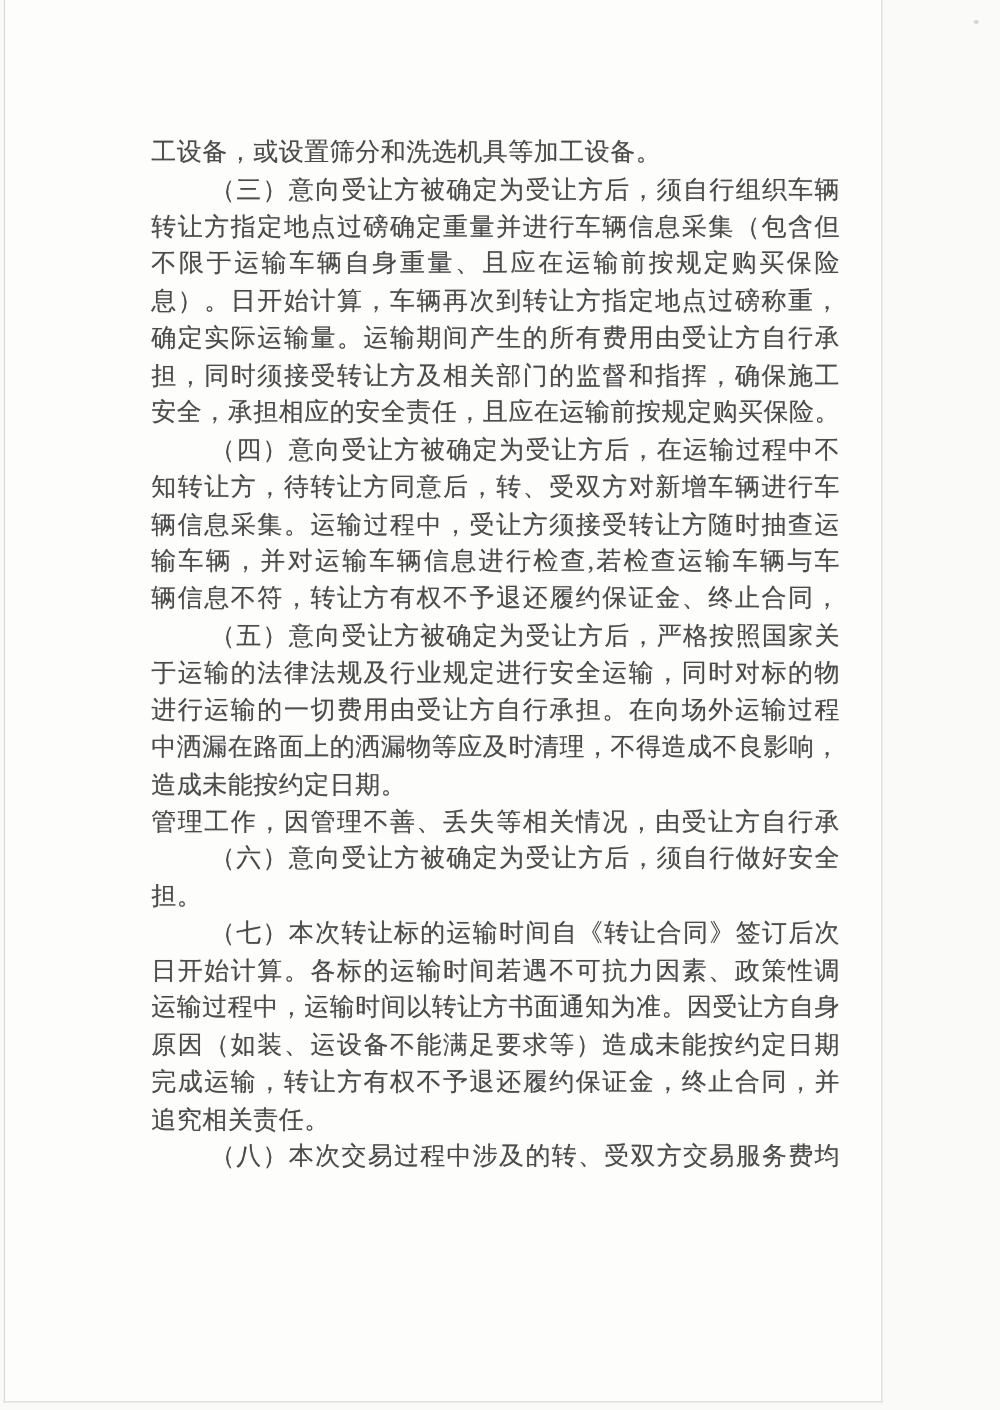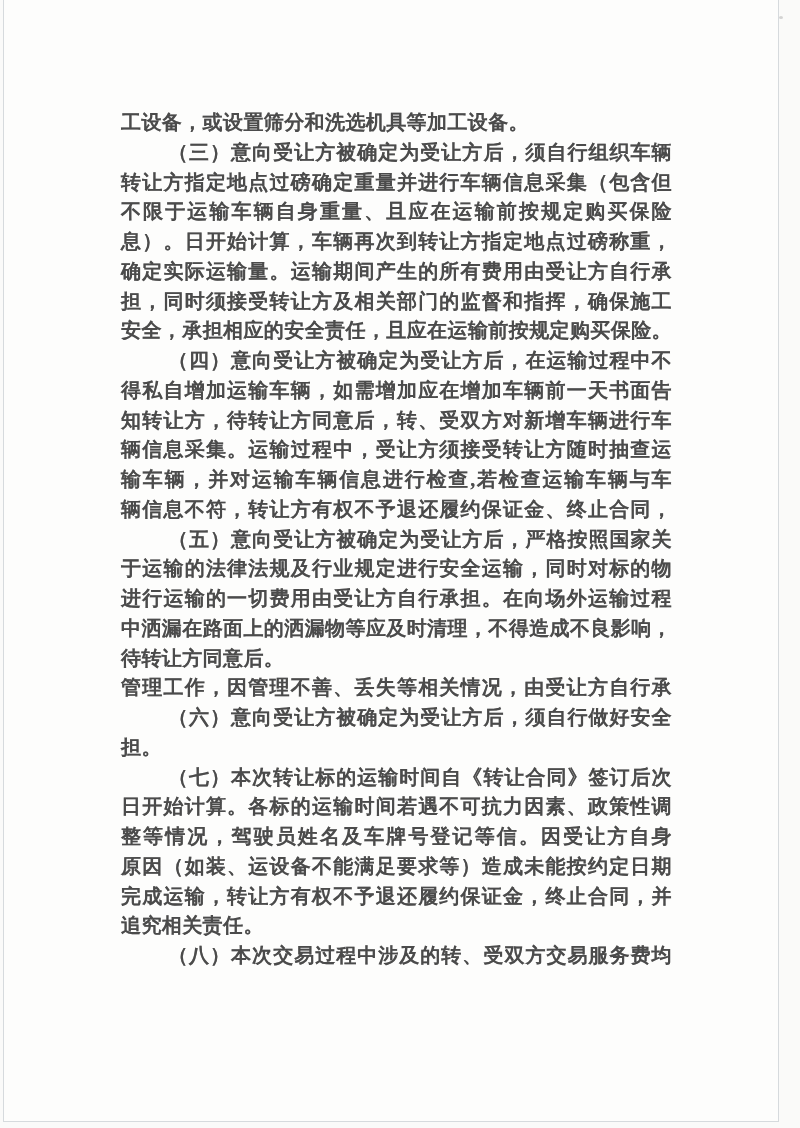--- a/index.html
+++ b/index.html
@@ -11,28 +11,27 @@
     height: 1128px;
     background: var(--bg, #fafaf9);
     font-family: "Liberation Serif", "DejaVu Serif", serif;
     overflow: hidden;
     position: relative;
   }
   .page {
     position: absolute;
     left: 3px;
     top: 0;
-    width: 776px;
+    width: 703px;
     height: 1122px;
     background: var(--paper, #fdfdfc);
     border-left: 1px solid var(--edge, #d6dadd);
     border-right: 1px solid var(--edge, #d6dadd);
     border-bottom: 1px solid var(--edge, #d6dadd);
     box-sizing: border-box;
-    font-weight: bold;
   }
   .speck {
     position: absolute;
     left: 775px;
     top: 16px;
     width: 4px;
     height: 3px;
     background: #c9c9c9;
     border-radius: 50%;
     opacity: 0.8;
@@ -72,34 +71,33 @@
   <div class="content">
       <div class="line short">工设备，或设置筛分和洗选机具等加工设备。</div>
       <div class="line indent">（三）意向受让方被确定为受让方后，须自行组织车辆</div>
       <div class="line">转让方指定地点过磅确定重量并进行车辆信息采集（包含但</div>
       <div class="line">不限于运输车辆自身重量、且应在运输前按规定购买保险</div>
       <div class="line">息）。日开始计算，车辆再次到转让方指定地点过磅称重，</div>
       <div class="line">确定实际运输量。运输期间产生的所有费用由受让方自行承</div>
       <div class="line">担，同时须接受转让方及相关部门的监督和指挥，确保施工</div>
       <div class="line">安全，承担相应的安全责任，且应在运输前按规定购买保险。</div>
       <div class="line indent">（四）意向受让方被确定为受让方后，在运输过程中不</div>
-      <div class="line">得私自增加运输车辆，如需增加应在增加车辆前一天书面告</div>
       <div class="line">知转让方，待转让方同意后，转、受双方对新增车辆进行车</div>
       <div class="line">辆信息采集。运输过程中，受让方须接受转让方随时抽查运</div>
       <div class="line">输车辆，并对运输车辆信息进行检查,若检查运输车辆与车</div>
       <div class="line">辆信息不符，转让方有权不予退还履约保证金、终止合同，</div>
       <div class="line indent">（五）意向受让方被确定为受让方后，严格按照国家关</div>
       <div class="line">于运输的法律法规及行业规定进行安全运输，同时对标的物</div>
       <div class="line">进行运输的一切费用由受让方自行承担。在向场外运输过程</div>
       <div class="line">中洒漏在路面上的洒漏物等应及时清理，不得造成不良影响，</div>
-      <div class="line short">待转让方同意后。</div>
+      <div class="line short">造成未能按约定日期。</div>
       <div class="line">管理工作，因管理不善、丢失等相关情况，由受让方自行承</div>
       <div class="line indent">（六）意向受让方被确定为受让方后，须自行做好安全</div>
       <div class="line short">担。</div>
       <div class="line indent">（七）本次转让标的运输时间自《转让合同》签订后次</div>
       <div class="line">日开始计算。各标的运输时间若遇不可抗力因素、政策性调</div>
-      <div class="line">整等情况，驾驶员姓名及车牌号登记等信。因受让方自身</div>
+      <div class="line">运输过程中，运输时间以转让方书面通知为准。因受让方自身</div>
       <div class="line">原因（如装、运设备不能满足要求等）造成未能按约定日期</div>
       <div class="line">完成运输，转让方有权不予退还履约保证金，终止合同，并</div>
       <div class="line short">追究相关责任。</div>
       <div class="line indent">（八）本次交易过程中涉及的转、受双方交易服务费均</div>
     </div>
 </div>
 
 </body></html>

